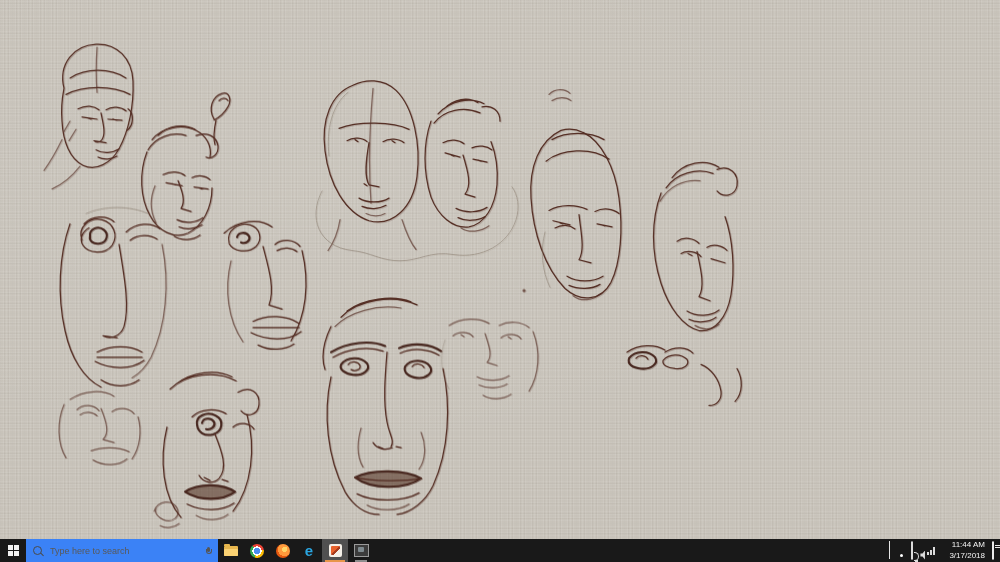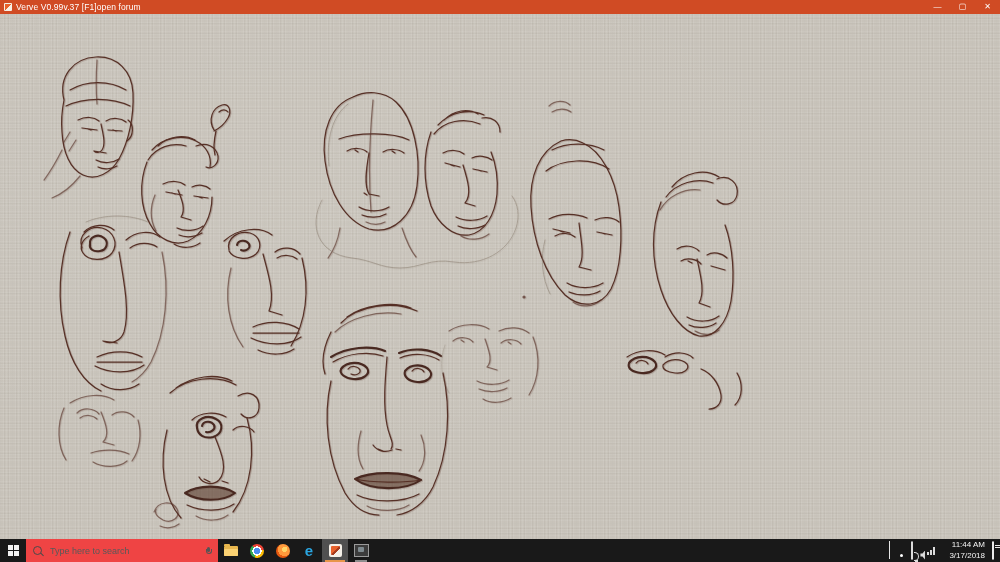--- a/index.html
+++ b/index.html
@@ -32,21 +32,21 @@
   .hv{stroke:#3d1a12;stroke-width:2.1;}
   .ft{stroke:#7a6b5c;opacity:.45;stroke-width:1;}
   .md{opacity:.62;}
   .fl{fill:#45200f;fill-opacity:.5;}
 
   
   .taskbar{height:23px;background:#191919;display:flex;align-items:stretch;flex:0 0 auto;}
   .start{width:26px;display:flex;align-items:center;justify-content:center;cursor:pointer;}
   .winlogo{display:grid;grid-template-columns:5px 5px;grid-template-rows:5px 5px;gap:1px;}
   .winlogo span{background:#f2f2f2;}
-  .searchbox{width:178px;background:#ef4444;display:flex;align-items:center;gap:6px;padding:0 7px;cursor:text;}
+  .searchbox{width:178px;background:#3b82f6;display:flex;align-items:center;gap:6px;padding:0 7px;cursor:text;}
   .mag{width:7px;height:7px;border:1.4px solid #4a4a4a;border-radius:50%;position:relative;flex:0 0 auto;}
   .mag::after{content:'';position:absolute;width:4px;height:1.4px;background:#4a4a4a;transform:rotate(45deg);right:-3px;bottom:-1px;}
   .searchbox input{flex:1;border:none;background:transparent;outline:none;font-size:9px;color:#333;font-family:"Liberation Sans",sans-serif;min-width:0;}
   .searchbox input::placeholder{color:#595959;opacity:1;}
   .mic{width:5px;height:8px;position:relative;flex:0 0 auto;}
   .mic::before{content:'';position:absolute;left:1px;top:0;width:3px;height:5px;background:#555;border-radius:2px;}
   .mic::after{content:'';position:absolute;left:0;top:2px;width:4px;height:4px;border:1px solid #555;border-top:none;border-radius:0 0 4px 4px;}
 
   .task-icons{display:flex;align-items:stretch;}
   .slot{width:26px;display:flex;align-items:center;justify-content:center;position:relative;cursor:pointer;}
@@ -88,31 +88,20 @@
   .pen{width:9px;height:2px;background:#dcdcdc;border-radius:1px;transform:rotate(-45deg);}
   .clock{display:flex;flex-direction:column;justify-content:center;align-items:flex-end;color:#f5f5f5;font-size:8px;line-height:1.3;}
   .ac{width:11px;height:11px;border:1px solid #ececec;border-radius:1px;position:relative;}
   .ac::after{content:'';position:absolute;left:2px;top:3px;width:6px;height:1px;background:#ececec;box-shadow:0 2px 0 #ececec;}
 </style>
 </head>
 <body>
 
 <div class="screen">
 
-  <div class="titlebar">
-    <div class="title-left">
-      <span class="app-icon"></span>
-      <span class="title-text">Verve V0.99v.37 [F1]open forum</span>
-    </div>
-    <div class="win-controls">
-      <span class="wbtn">—</span>
-      <span class="wbtn">▢</span>
-      <span class="wbtn close">✕</span>
-    </div>
-  </div>
 
   <div class="canvas" title="Loose sepia ink sketch studies of thirteen faces drawn on a linen-textured gray-beige painting canvas">
     <svg viewBox="0 14 1000 525" preserveAspectRatio="none">
       <g id="ink" class="ink" fill="none" stroke="#4a2016" stroke-width="1.25" stroke-linecap="round" stroke-linejoin="round" opacity="0.88">
 
         <g>
           <path d="M64,100 C58,76 74,58 96,57 C117,56 132,71 133,93 C134,116 129,141 119,159 C111,173 96,181 83,175 C70,169 63,152 62,132 C61,121 62,110 64,100"></path>
           <path d="M66,106 C84,97 112,97 130,106"></path>
           <path d="M70,90 C86,80 110,80 126,90"></path>
           <path d="M97,60 C96,75 96,92 97,104" class="md"></path>

